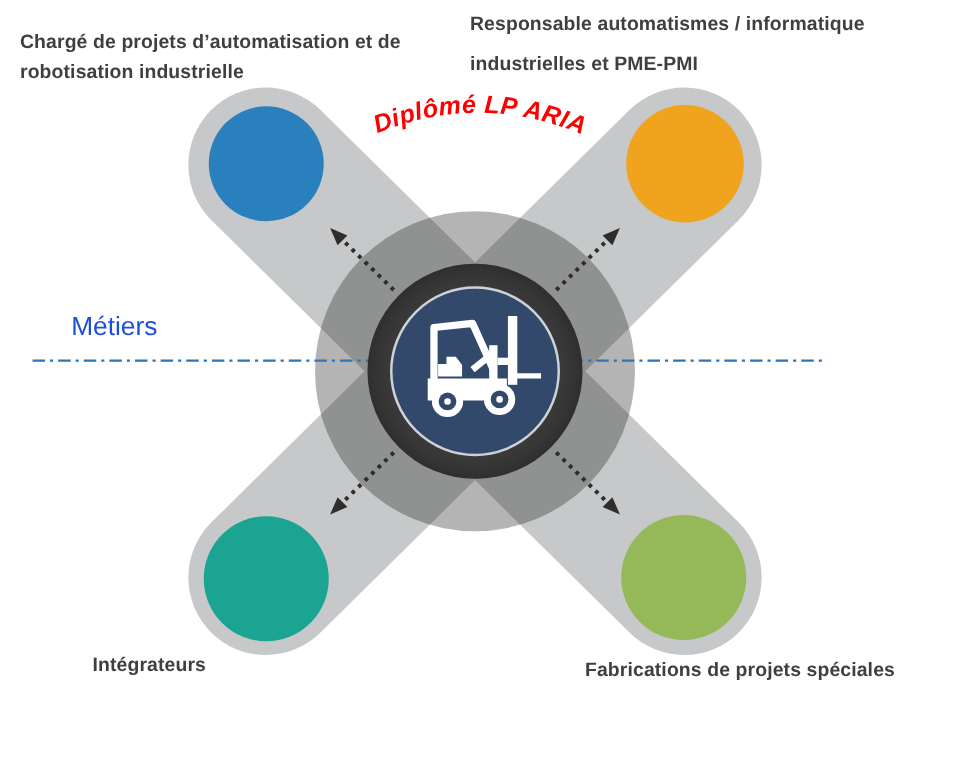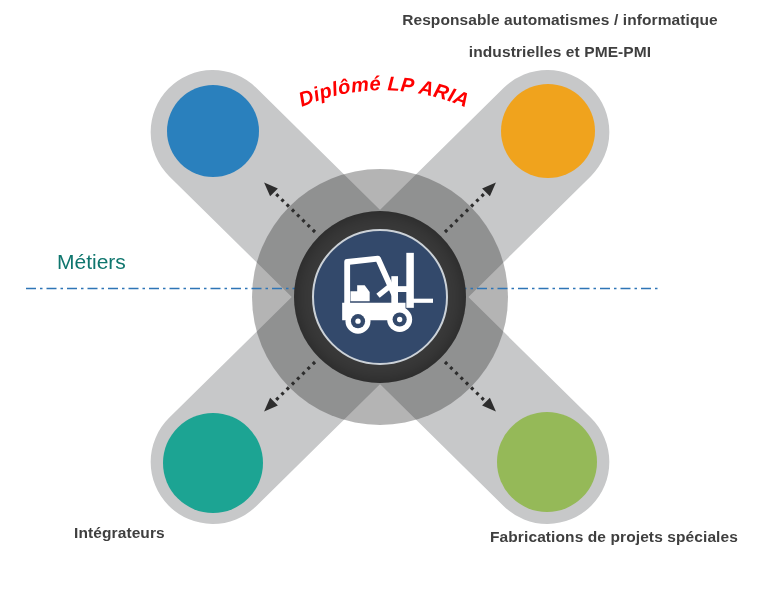--- a/index.html
+++ b/index.html
@@ -33,29 +33,28 @@
   
   .node{ position:absolute; border-radius:50%; }
   .node-tl{ left:167px; top:85px;  width:92px;  height:92px; }
   .node-tr{ left:501px; top:84px;  width:94px;  height:94px; }
   .node-bl{ left:163px; top:413px; width:100px; height:100px; }
   .node-br{ left:497px; top:412px; width:100px; height:100px; }
   
   .node-label{
     position:absolute; font-weight:700; font-size:15.5px; color:#3f3f3f;
     letter-spacing:.1px;
-    text-align:center;
   }
   .label-tl{ left:16px;  top:22px;  width:332px; line-height:24px; text-align:left; }
   .label-tr{ right:20px; top:4px;  width:368px; line-height:32px; }
   .label-bl{ left:74px;  top:524px; }
   .label-br{ left:468px; top:528px; width:292px; }
   
   .axis-label{
-    position:absolute; font-size:21px; font-weight:400; color:#0f766e;
+    position:absolute; font-size:21px; font-weight:400; color:#1d4ed8;
   }
   .axis-above{ left:57px; top:250px; }
   .axis-below{ left:56px; top:293px; }
   
   .banner-text{
     font-family:"Liberation Sans",sans-serif;
     font-size:20px; font-weight:700; font-style:italic; letter-spacing:.4px;
   }
 </style>
 </head>
@@ -110,20 +109,21 @@
     <circle cx="80" cy="82" r="8.5" fill="#33496b"></circle>
     <circle cx="30" cy="84" r="3.2" fill="#ffffff"></circle>
     <circle cx="80" cy="82" r="3.2" fill="#ffffff"></circle>
   </svg>
 
   <div class="node node-tl" style="background-color: rgb(42, 128, 189);"></div>
   <div class="node node-tr" style="background-color: rgb(240, 163, 29);"></div>
   <div class="node node-bl" style="background-color: rgb(28, 164, 147);"></div>
   <div class="node node-br" style="background-color: rgb(149, 185, 88);"></div>
 
+  <div class="node-label label-tl">Chargé de projets d’automatisation et de robotisation industrielle</div>
   <div class="node-label label-tr">Responsable automatismes / informatique industrielles et PME-PMI</div>
   <div class="node-label label-bl">Intégrateurs</div>
   <div class="node-label label-br">Fabrications de projets spéciales</div>
 
   <div class="axis-label axis-above">Métiers</div>
 
   <svg class="overlay" width="764" height="612">
     <path id="bannerArc" d="M 290 112 Q 383 68 478 113" fill="none"></path>
     <text class="banner-text" text-anchor="middle" fill="#fe0000">
       <textPath href="#bannerArc" startOffset="50%">Diplômé LP ARIA</textPath>

